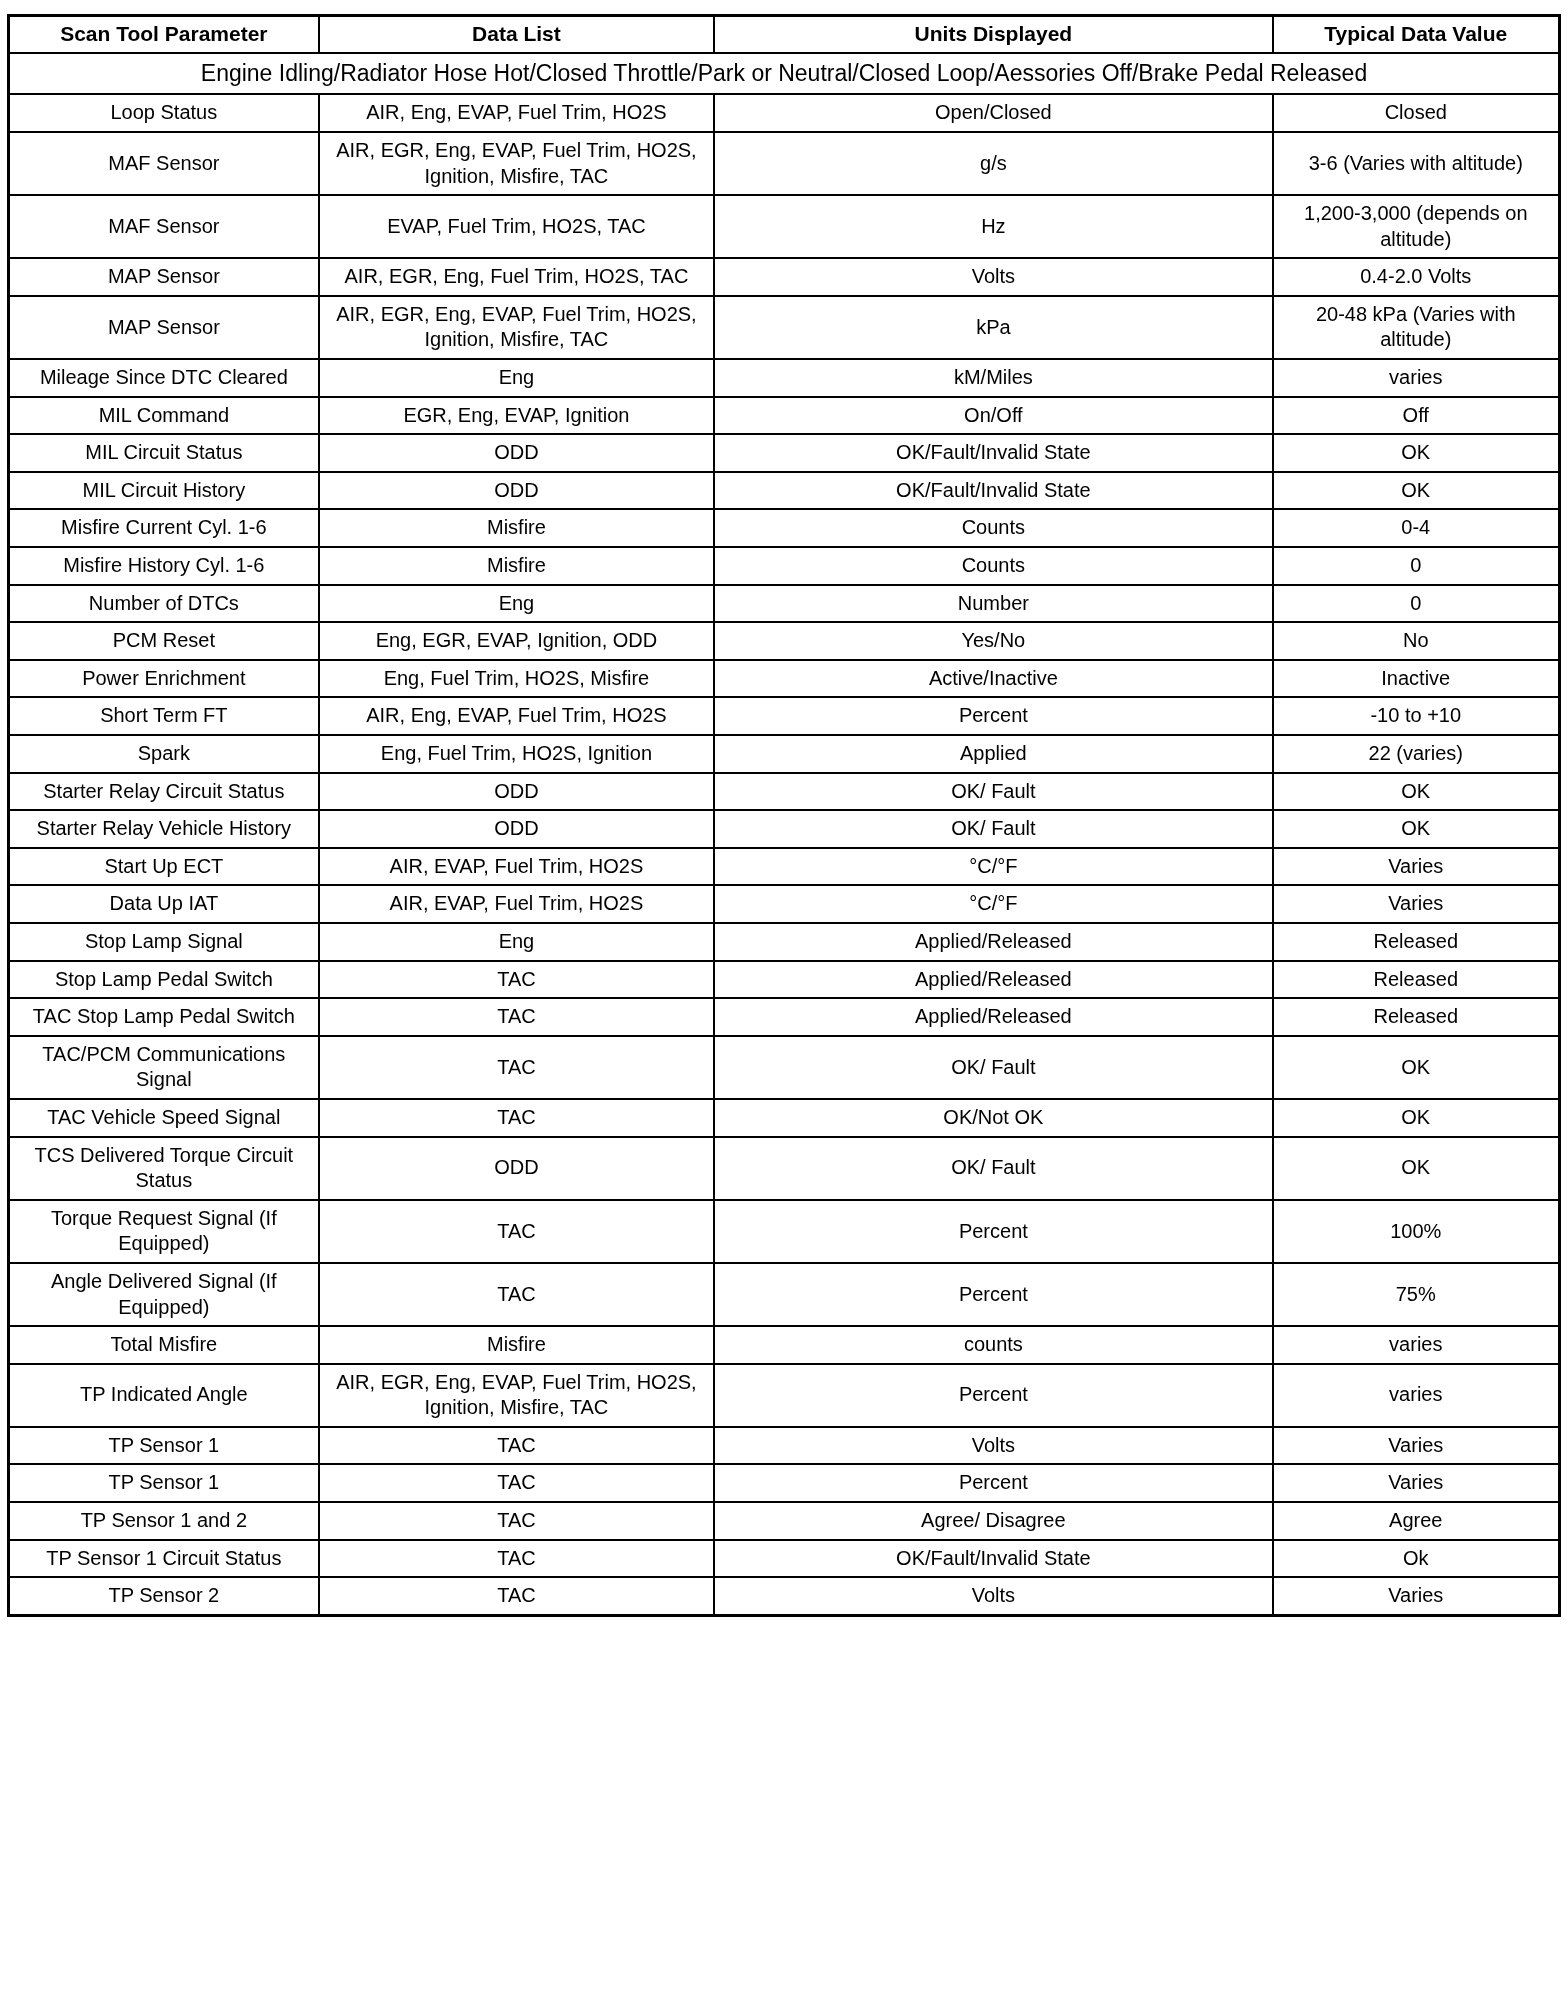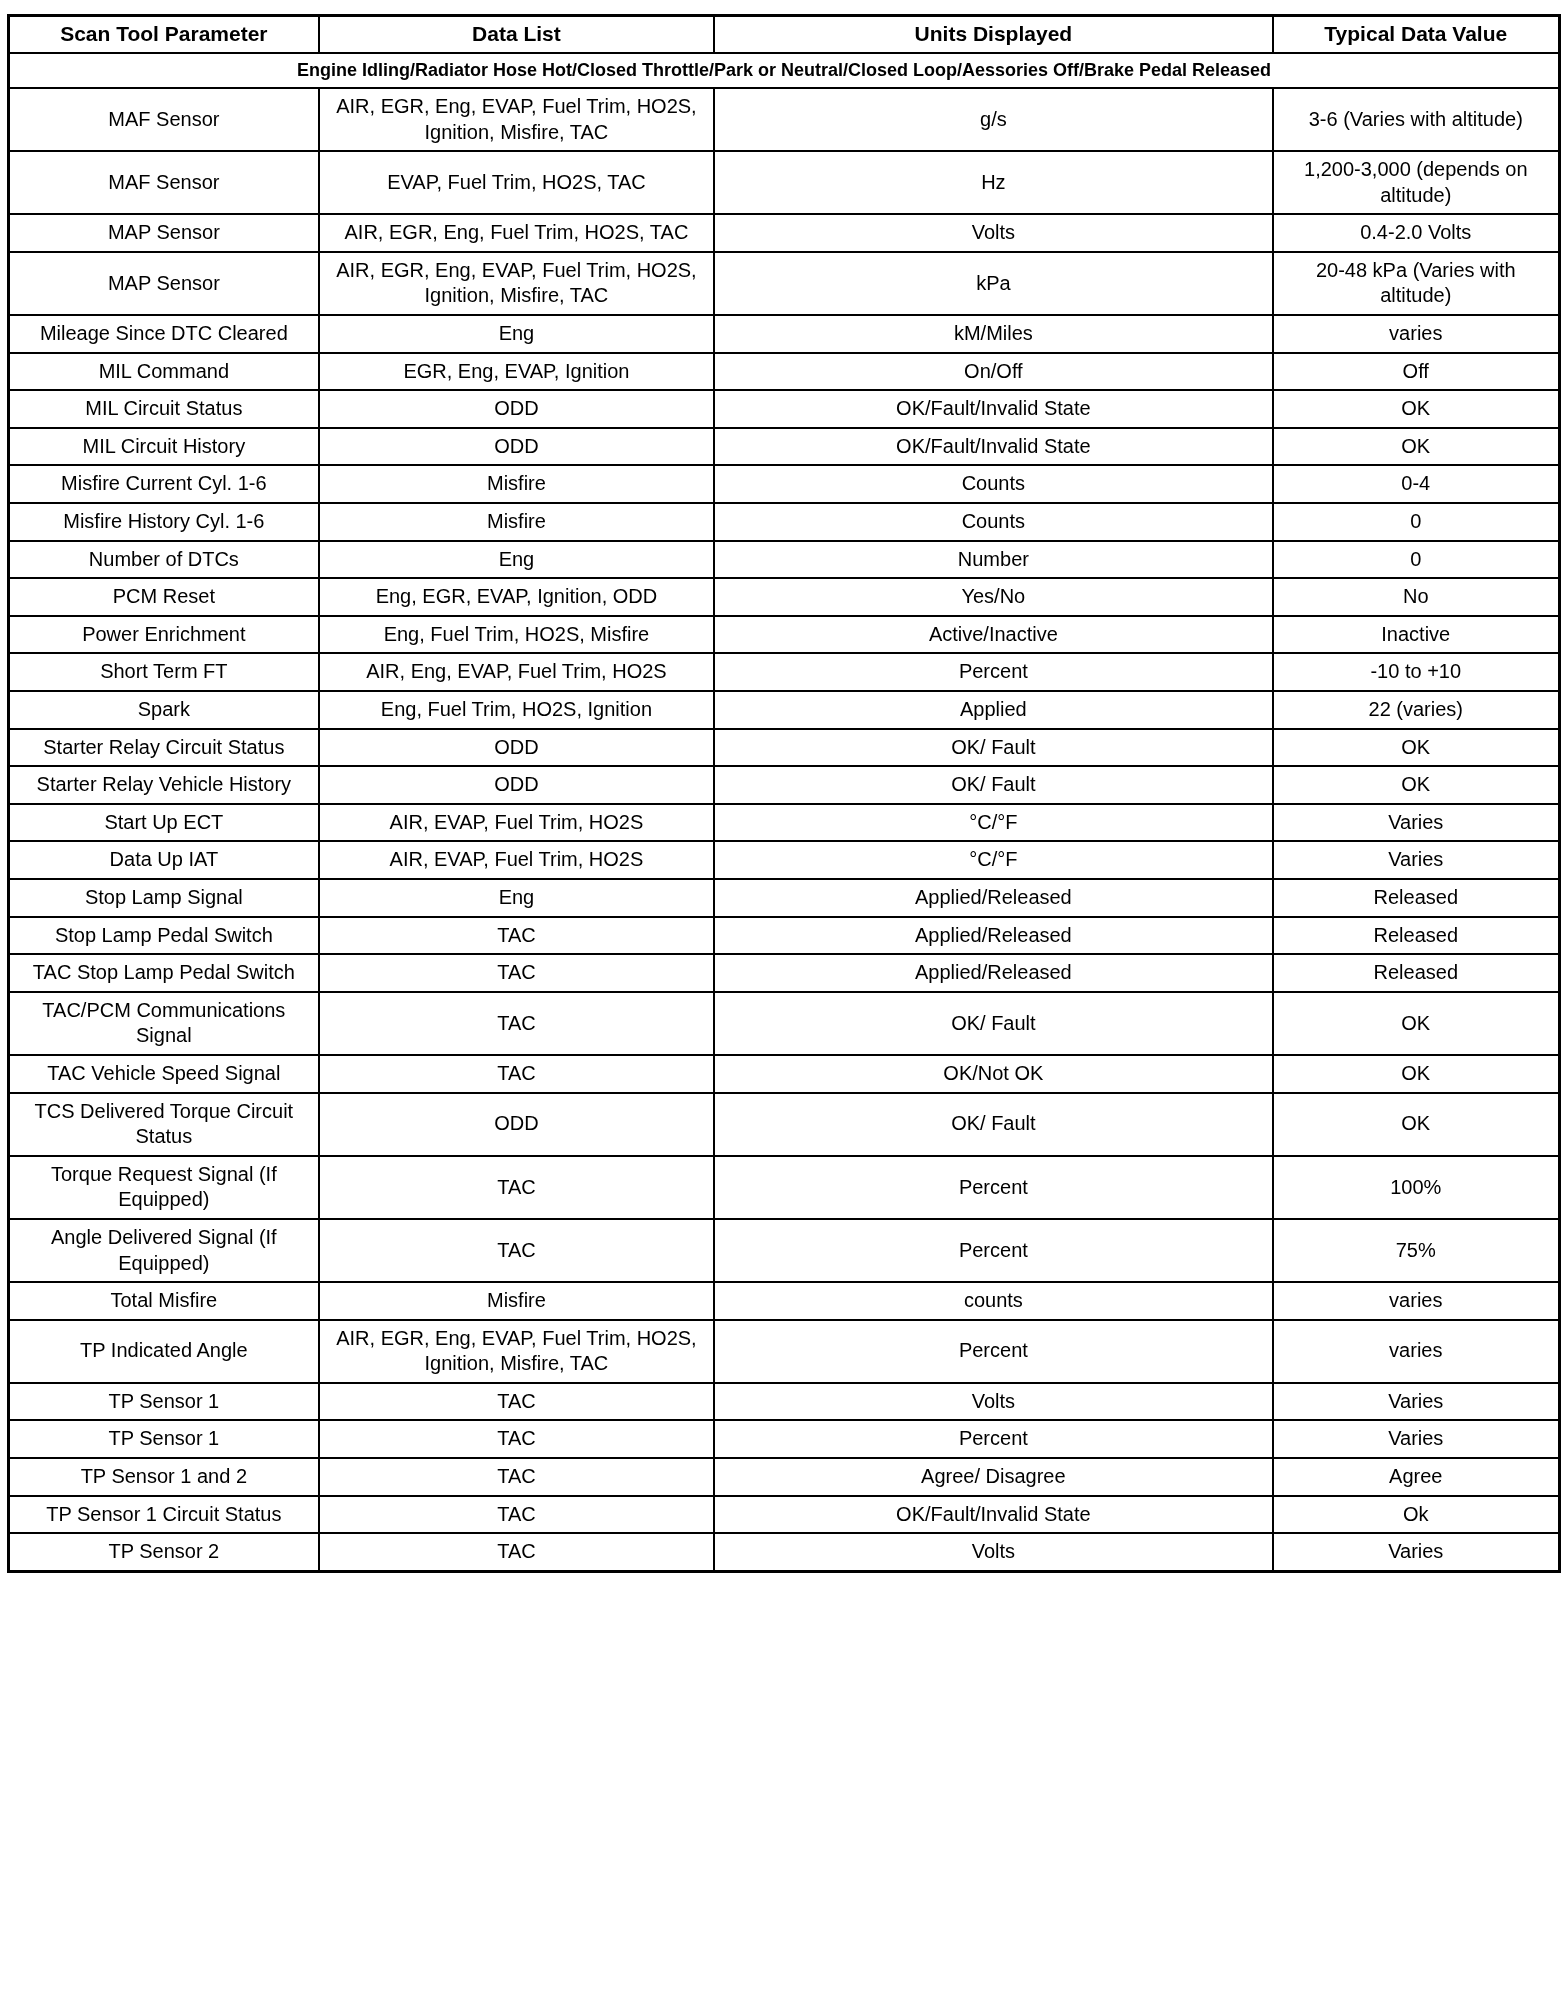--- a/index.html
+++ b/index.html
@@ -31,22 +31,22 @@
     font-size: 20px;
     line-height: 1.28;
     word-wrap: break-word;
   }
   table.scan-table thead th {
     font-weight: bold;
     font-size: 21px;
     padding: 4px 6px;
   }
   tr.condition-row td {
-    font-weight: bold;
-    font-size: 18px;
+    font-weight: normal;
+    font-size: 23px;
   }
   col.c1 { width: 20%; }
   col.c2 { width: 25.5%; }
   col.c3 { width: 36%; }
   col.c4 { width: 18.5%; }
 </style>
 </head>
 <body>
 
 <div class="page">
@@ -63,20 +63,26 @@
         <th>Data List</th>
         <th>Units Displayed</th>
         <th>Typical Data Value</th>
       </tr>
       <tr class="condition-row">
         <td colspan="4">Engine Idling/Radiator Hose Hot/Closed Throttle/Park or Neutral/Closed Loop/Aessories Off/Brake Pedal Released</td>
       </tr>
     </thead>
     <tbody>
         <tr>
+          <td>Loop Status</td>
+          <td>AIR, Eng, EVAP, Fuel Trim, HO2S</td>
+          <td>Open/Closed</td>
+          <td>Closed</td>
+        </tr>
+        <tr>
           <td>MAF Sensor</td>
           <td>AIR, EGR, Eng, EVAP, Fuel Trim, HO2S, Ignition, Misfire, TAC</td>
           <td>g/s</td>
           <td>3-6 (Varies with altitude)</td>
         </tr>
         <tr>
           <td>MAF Sensor</td>
           <td>EVAP, Fuel Trim, HO2S, TAC</td>
           <td>Hz</td>
           <td>1,200-3,000 (depends on altitude)</td>

